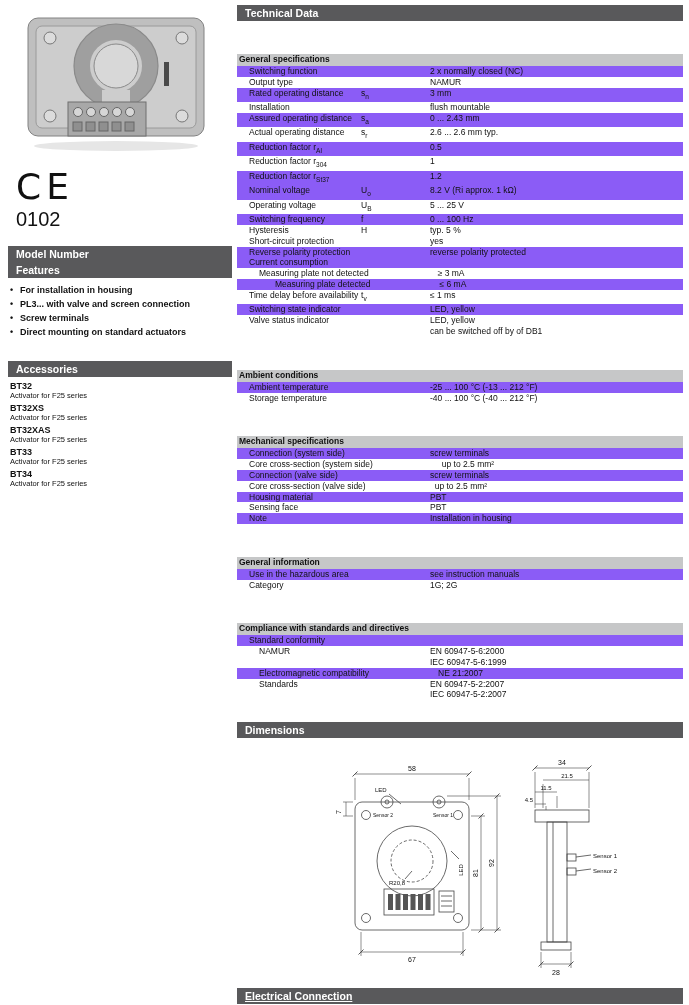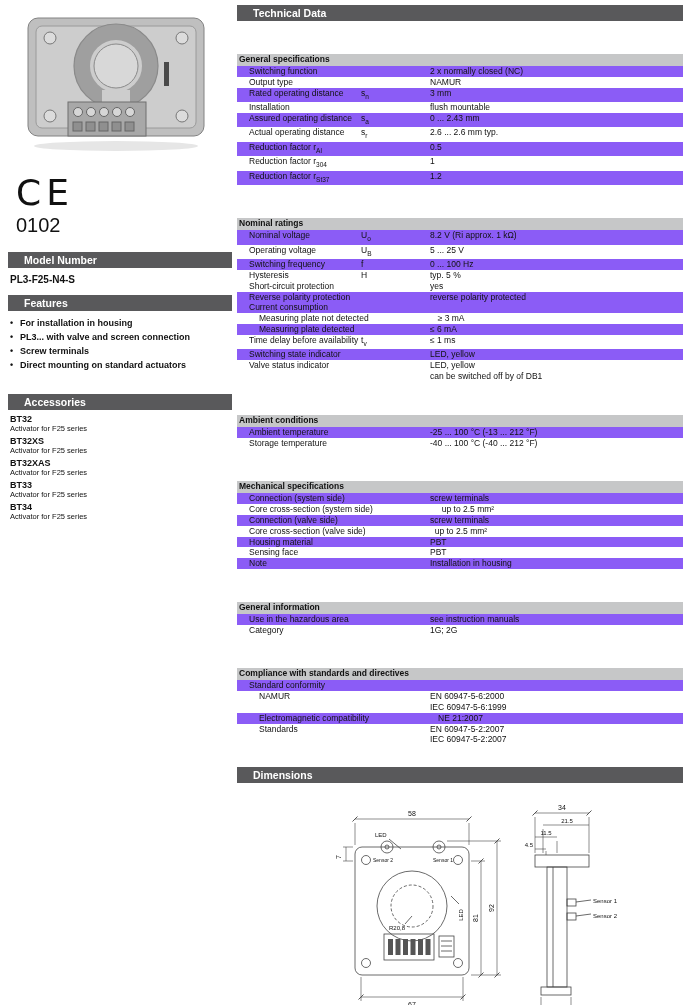--- a/index.html
+++ b/index.html
@@ -1,23 +1,23 @@
 <!DOCTYPE html>
 <html><head>
 <meta charset="utf-8">
 <style>
   *{margin:0;padding:0;box-sizing:border-box;}
   html,body{background:#fff;}
   body{font-family:"Liberation Sans",sans-serif;color:#111;}
   .page{position:relative;width:689px;height:1005px;background:#fff;overflow:hidden;}
-  .bar{background:#59595b;color:#fff;font-weight:bold;font-size:10.5px;line-height:12px;padding:2px 16px;height:16px;}
+  .bar{background:#59595b;color:#fff;font-weight:bold;font-size:10.5px;line-height:12px;padding:2px 8px;height:16px;}
   .left{position:absolute;left:8px;top:6px;width:224px;}
   .right{position:absolute;left:237px;top:5px;width:446px;}
   .product{display:block;margin:0 0 4px 8px;}
-  .ce{font-family:"DejaVu Sans",sans-serif;font-size:36px;letter-spacing:5px;line-height:38px;margin:18px 0 0 8px;}
+  .ce{font-family:"DejaVu Sans",sans-serif;font-size:36px;letter-spacing:5px;line-height:38px;margin:12px 0 0 8px;}
   .ce-num{font-size:20px;line-height:22px;margin:2px 0 16px 8px;}
   .model-value{font-weight:bold;font-size:10px;padding:6px 2px 10px 2px;}
   .bar.mt{margin-top:10px;}
   .feat-list{padding:5px 2px 10px 2px;}
   .feat{display:flex;font-size:9px;font-weight:bold;line-height:11px;margin:2px 0 3px 0;}
   .feat .bullet{flex:0 0 10px;}
   .acc-list{padding:4px 2px 8px 2px;}
   .acc-item{margin-bottom:3px;}
   .acc-name{font-weight:bold;font-size:9px;line-height:10px;}
   .acc-desc{font-size:7.5px;line-height:9px;}
@@ -78,21 +78,20 @@
           <rect x="96" y="116" width="9" height="9"></rect>
         <rect x="109" y="116" width="9" height="9"></rect>
       </g>
       <ellipse cx="100" cy="140" rx="82" ry="5" fill="#e6e6e6"></ellipse>
     </svg>
 
     <div class="ce">CE</div>
     <div class="ce-num">0102</div>
 
     <div class="bar">Model Number</div>
-    <div class="model-value">PL3-F25-N4-S</div>
 
     <div class="bar">Features</div>
     <div class="feat-list">
         <div class="feat">
           <span class="bullet">•</span>
           <span class="feat-text">For installation in housing</span>
         </div>
         <div class="feat">
           <span class="bullet">•</span>
           <span class="feat-text">PL3... with valve and screen connection</span>
@@ -175,21 +174,20 @@
         <div class="t-row">
           <span class="t-label">Reduction factor r<sub>304</sub></span>
           <span class="t-sym"></span>
           <span class="t-val">1</span>
         </div>
         <div class="t-row shade">
           <span class="t-label">Reduction factor r<sub>St37</sub></span>
           <span class="t-sym"></span>
           <span class="t-val">1.2</span>
         </div>
-        <div class="sec-title">Nominal ratings</div>
         <div class="t-row shade">
           <span class="t-label">Nominal voltage</span>
           <span class="t-sym">U<sub>o</sub></span>
           <span class="t-val">8.2 V (Ri approx. 1 kΩ)</span>
         </div>
         <div class="t-row">
           <span class="t-label">Operating voltage</span>
           <span class="t-sym">U<sub>B</sub></span>
           <span class="t-val">5 ... 25 V</span>
         </div>
@@ -217,21 +215,21 @@
           <span class="t-label">Current consumption</span>
           <span class="t-sym"></span>
           <span class="t-val"></span>
         </div>
         <div class="t-row">
           <span class="t-label" style="padding-left: 22px;">Measuring plate not detected</span>
           <span class="t-sym"></span>
           <span class="t-val">≥ 3 mA</span>
         </div>
         <div class="t-row shade">
-          <span class="t-label" style="padding-left: 22px;">Measuring plate detected</span>
+          <span class="t-label" style="padding-left: 38px;">Measuring plate detected</span>
           <span class="t-sym"></span>
           <span class="t-val">≤ 6 mA</span>
         </div>
         <div class="t-row">
           <span class="t-label">Time delay before availability</span>
           <span class="t-sym">t<sub>v</sub></span>
           <span class="t-val">≤ 1 ms</span>
         </div>
         <div class="t-row shade">
           <span class="t-label">Switching state indicator</span>

